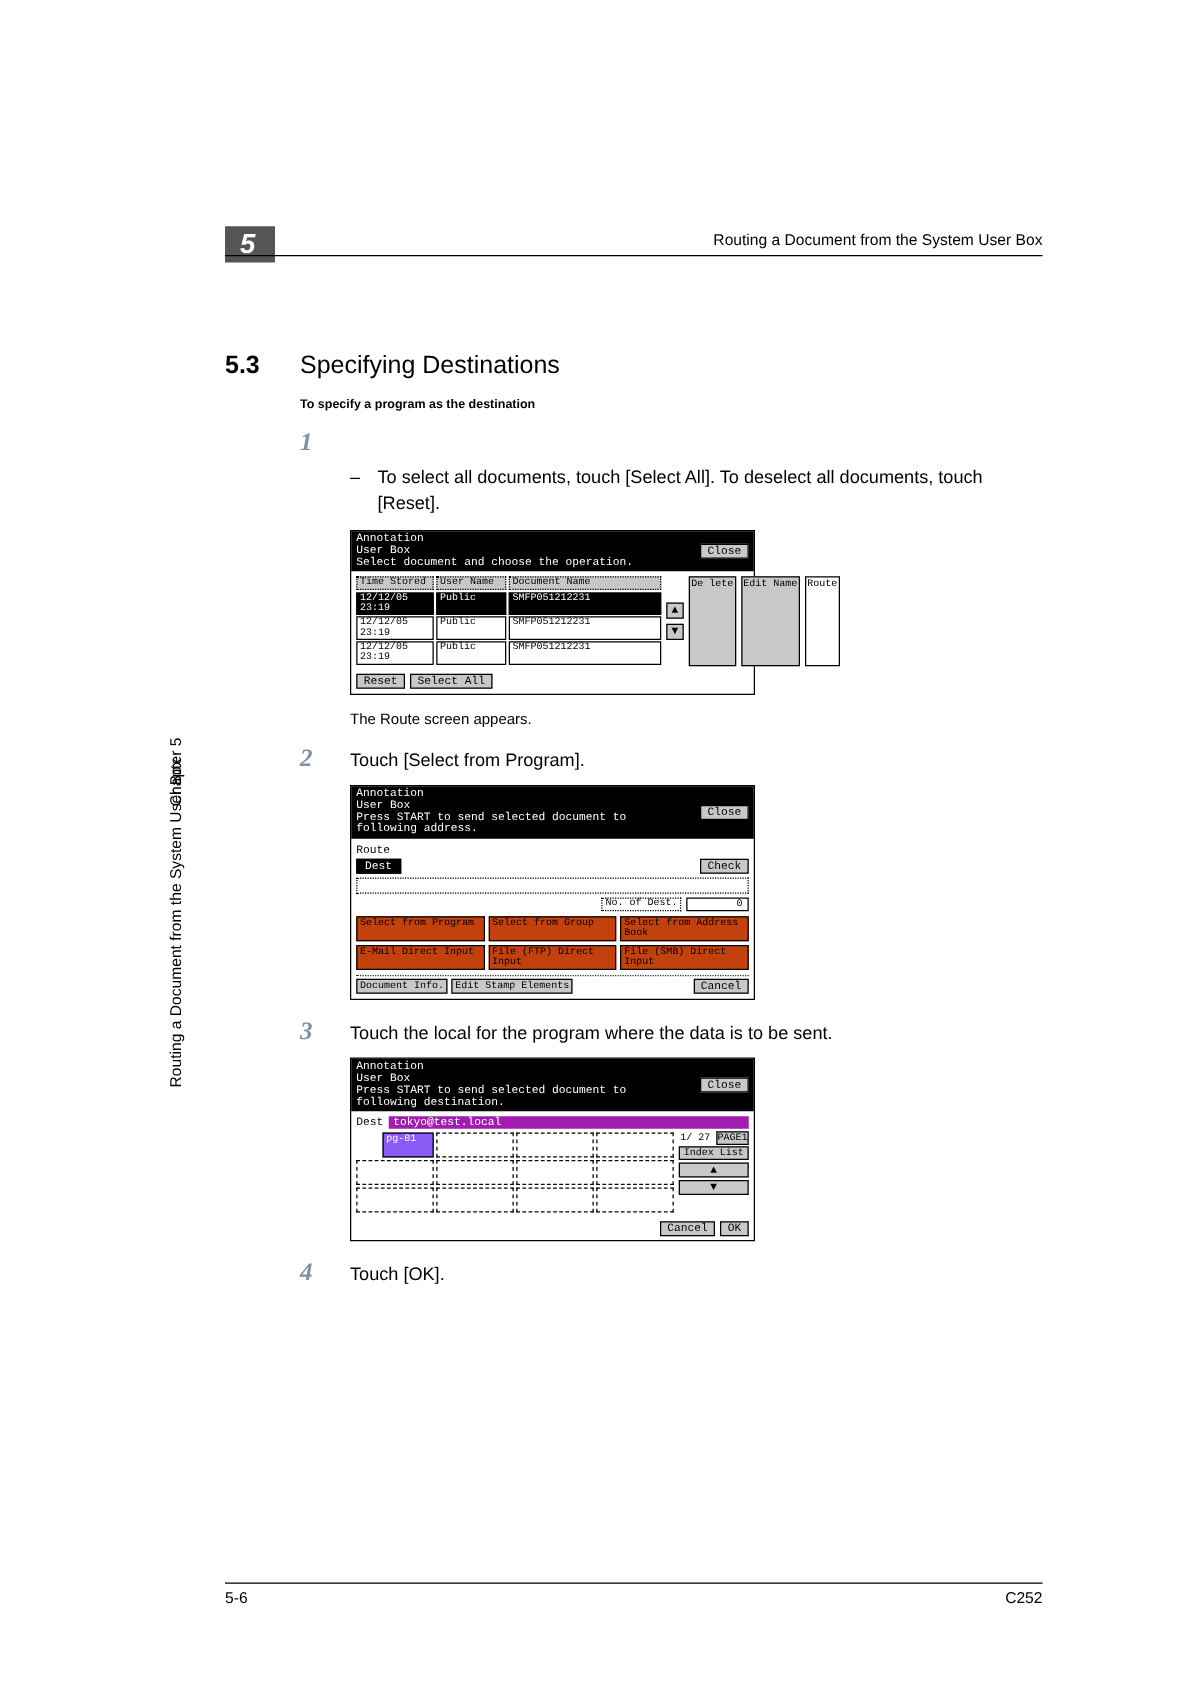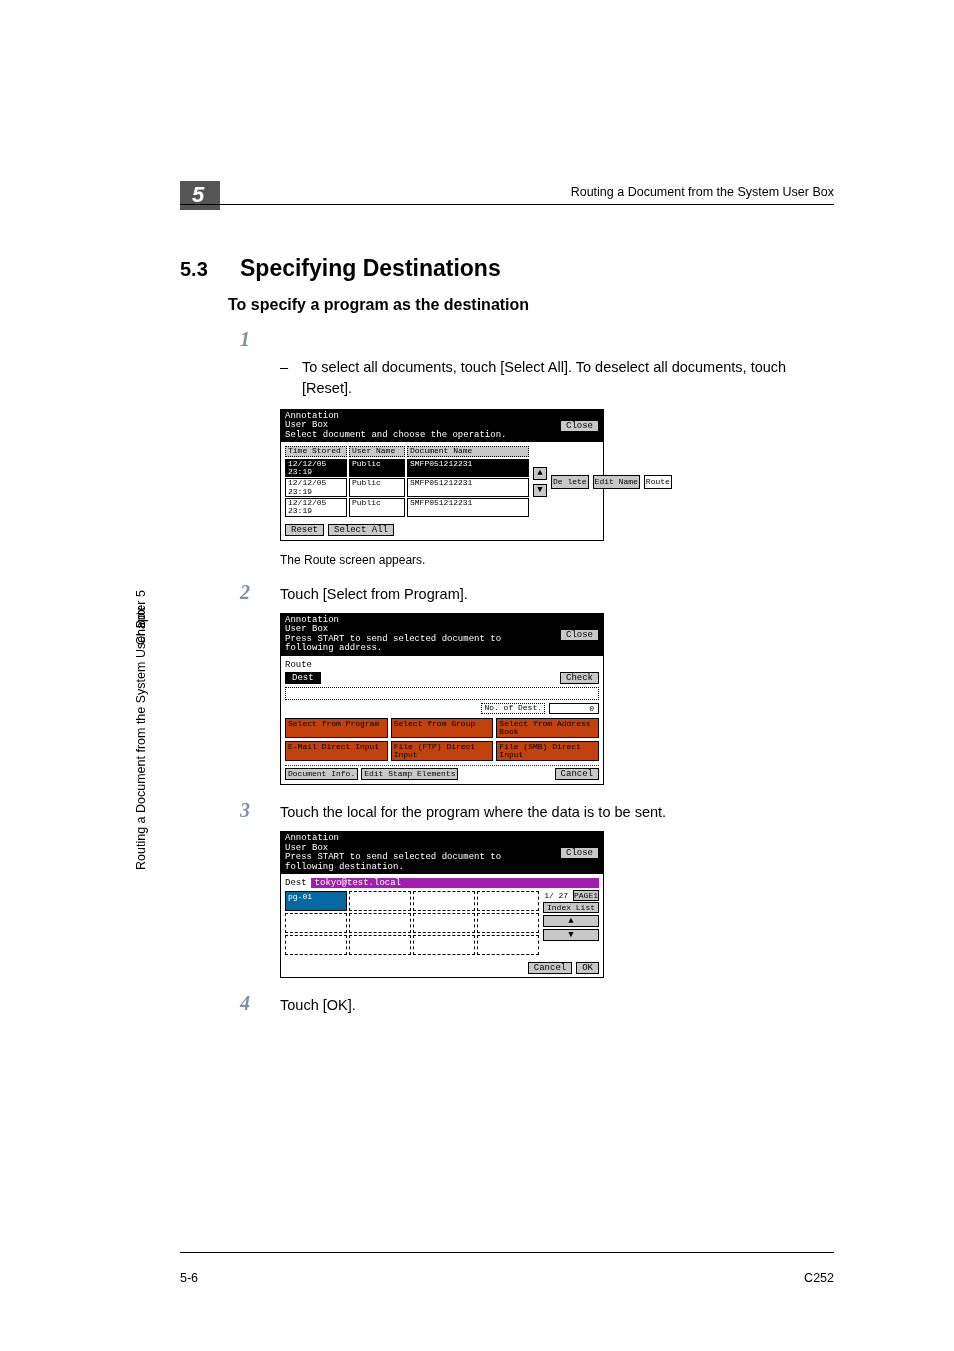--- a/index.html
+++ b/index.html
@@ -36,38 +36,38 @@
     font-size: 22px;
     padding: 1px 16px 2px 12px;
   }
   .running-head {
     position: absolute;
     top: 185px;
     right: 120px;
     font-size: 12.5px;
   }
   .section-row {
-    margin-top: 55px;
+    margin-top: 81px;
     display: flex;
     align-items: baseline;
   }
   .section-num {
     font-size: 20px;
     font-weight: bold;
     width: 60px;
   }
   .section-title {
-    font-size: 23px;
-    font-weight: bold;
+    font-size: 20px;
+    font-weight: normal;
   }
   .sub-heading {
-    margin-left: 48px;
+    margin-left: 60px;
     margin-top: 14px;
     font-weight: bold;
-    font-size: 16px;
+    font-size: 10px;
   }
   .step {
     display: flex;
     margin-top: 14px;
     margin-left: 60px;
     align-items: baseline;
   }
   .step-num {
     color: #7f8fa6;
     font-weight: bold;
@@ -118,21 +118,21 @@
     font-size: 12.5px;
     white-space: nowrap;
   }
   .footer {
     position: absolute;
     bottom: 66px;
     left: 180px;
     right: 120px;
     border-top: 1px solid #000;
     font-size: 12.5px;
-    padding-top: 18px;
+    padding-top: 4px;
     display: flex;
     justify-content: space-between;
   }
 
   
   .panel {
     border: 1px solid #000;
     background: #fff;
     font-family: "Courier New", monospace;
     font-size: 9px;
@@ -154,21 +154,20 @@
     padding: 0 5px;
     font-size: 9px;
     font-family: "Courier New", monospace;
     white-space: nowrap;
     display: inline-block;
   }
   .body-a {
     padding: 4px;
     display: flex;
     gap: 4px;
-    align-items: center;
   }
   .tablewrap {
     flex: 1;
   }
   .thead {
     display: flex;
     gap: 2px;
     margin-bottom: 2px;
   }
   .thead .cell {
@@ -269,22 +268,23 @@
     grid-template-columns: repeat(4, 1fr);
     grid-template-rows: repeat(3, 20px);
     gap: 2px;
   }
   .grid-c .gc {
     border: 1px dashed #000;
     font-size: 8px;
     line-height: 1;
   }
   .grid-c .gc.sel {
-    background: #0369a1; color: #fff; border-style: solid;
+    background: #8b5cf6; color: #fff; border-style: solid;
     padding: 1px 2px;
+    margin-left: 21px;
   }
   .c-side {
     width: 56px;
     display: flex;
     flex-direction: column;
     gap: 2px;
   }
   .c-side .pg { text-align: right; font-size: 8px; }
   .c-side .pgbtn {
     background: #c8c8c8; border: 1px solid #000; font-size: 8px; text-align: center;

